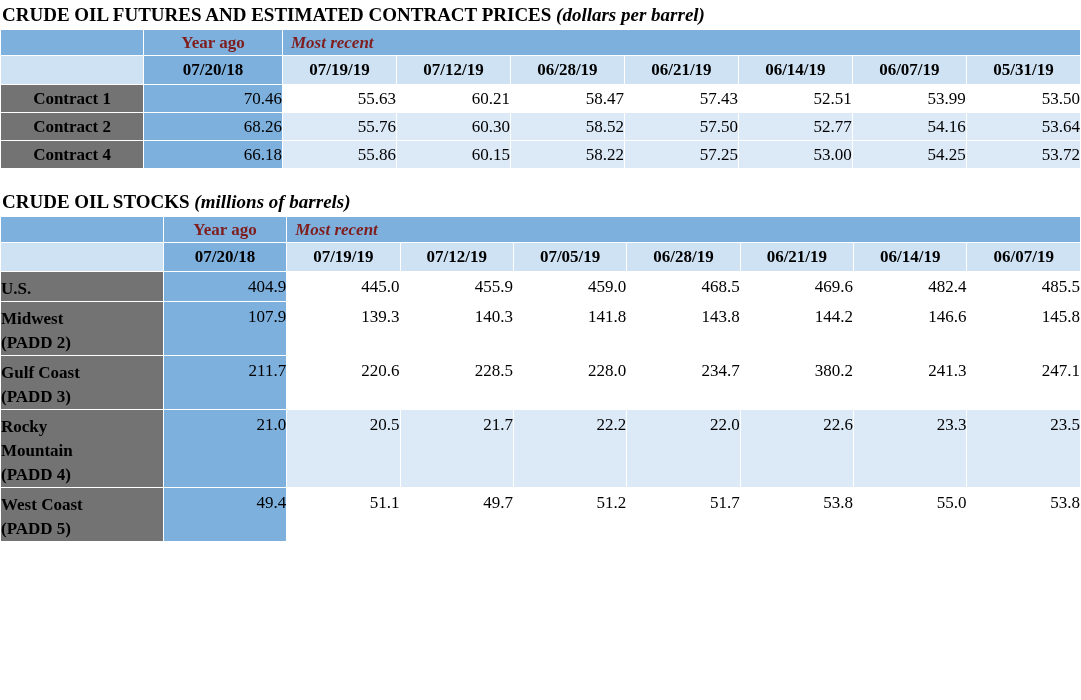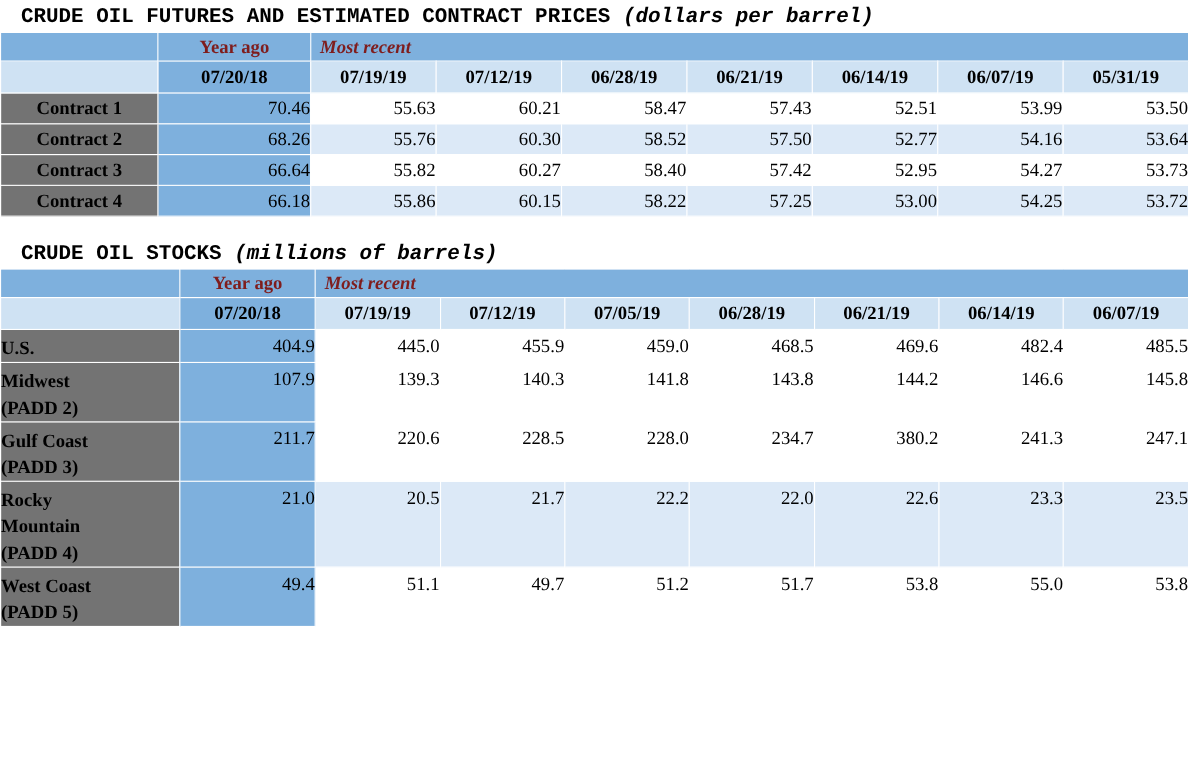--- a/index.html
+++ b/index.html
@@ -14,25 +14,25 @@
     color: #000000;
     overflow: hidden;
   }
   .page {
     width: 1081px;
     box-sizing: border-box;
     padding: 4px 0 0 0;
   }
 
   .section-title {
-    font-family: Liberation Mono, monospace;
+    font-family: Liberation Serif, serif;
     font-size: 19px;
     font-weight: bold;
     line-height: 22px;
-    padding: 0 0 3px 19px;
+    padding: 0 0 3px 2px;
     white-space: nowrap;
   }
   .section-title .ital {
     font-style: italic;
     font-weight: bold;
   }
 
   table.data {
     border-collapse: collapse;
     table-layout: fixed;
@@ -190,31 +190,20 @@
         <td class="yearago-col">68.26</td>
         <td class="num alt">55.76</td>
         <td class="num alt">60.30</td>
         <td class="num alt">58.52</td>
         <td class="num alt">57.50</td>
         <td class="num alt">52.77</td>
         <td class="num alt">54.16</td>
         <td class="num alt">53.64</td>
       </tr>
 
-      <tr class="body-row">
-        <td class="rowlabel">Contract 3</td>
-        <td class="yearago-col">66.64</td>
-        <td class="num">55.82</td>
-        <td class="num">60.27</td>
-        <td class="num">58.40</td>
-        <td class="num">57.42</td>
-        <td class="num">52.95</td>
-        <td class="num">54.27</td>
-        <td class="num">53.73</td>
-      </tr>
 
       <tr class="body-row">
         <td class="rowlabel">Contract 4</td>
         <td class="yearago-col">66.18</td>
         <td class="num alt">55.86</td>
         <td class="num alt">60.15</td>
         <td class="num alt">58.22</td>
         <td class="num alt">57.25</td>
         <td class="num alt">53.00</td>
         <td class="num alt">54.25</td>

